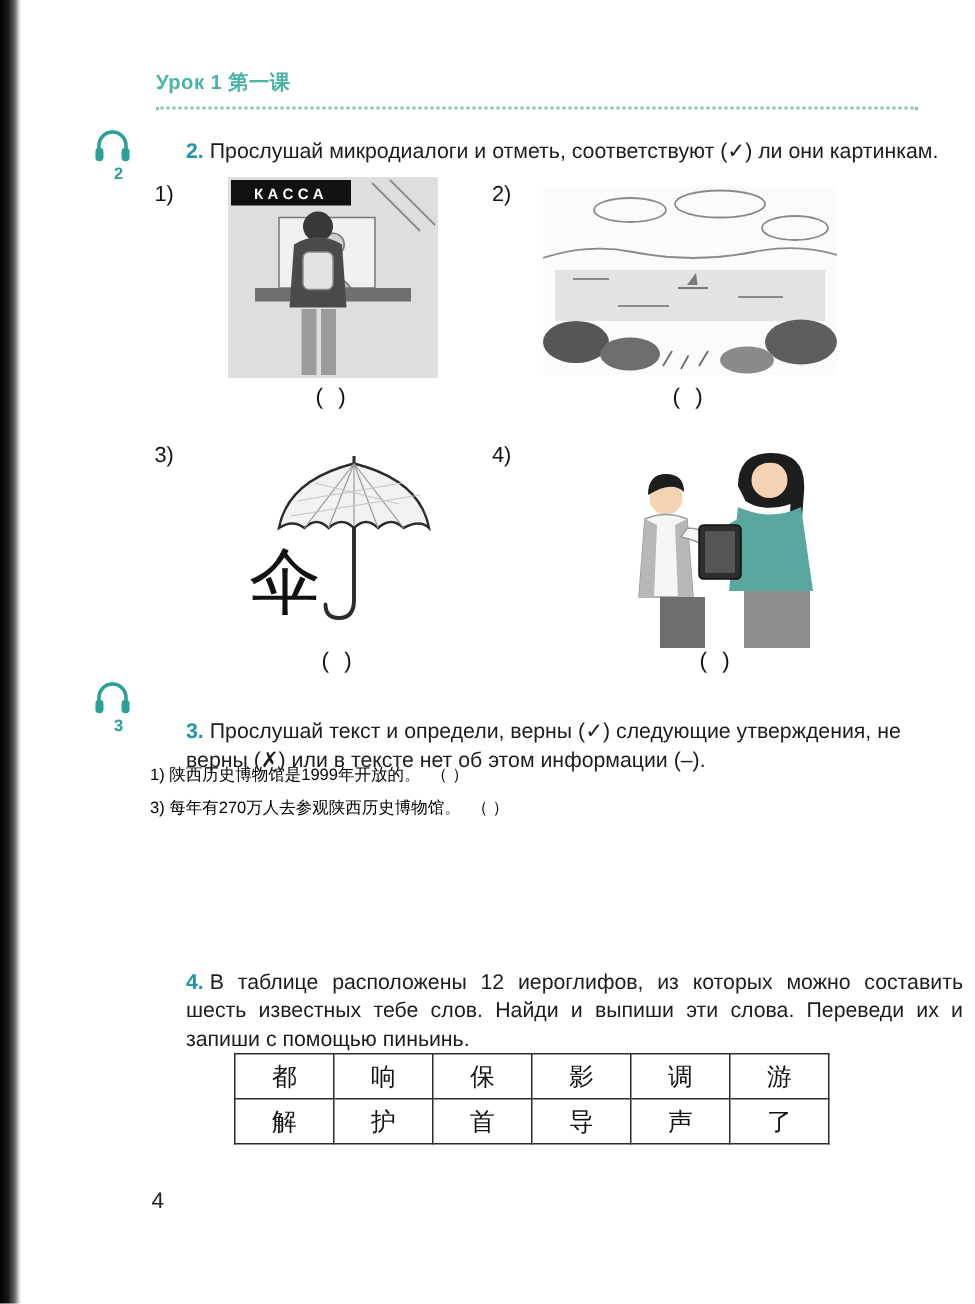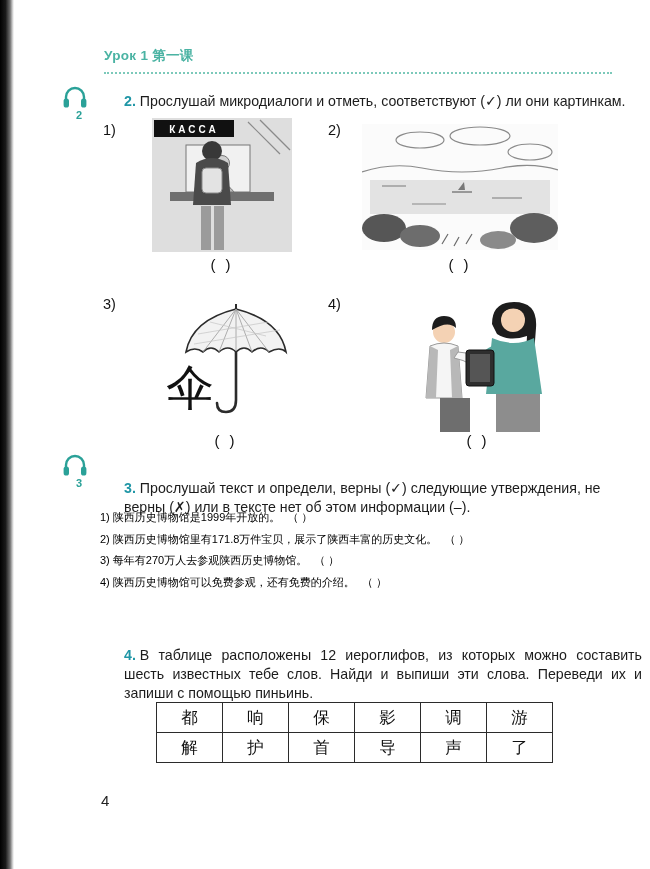--- a/index.html
+++ b/index.html
@@ -166,33 +166,23 @@
   <span class="tnum">3.</span><span>Прослушай текст и определи, верны (✓) следующие утверждения, не верны (✗) или в тексте нет об этом информации (–).</span>
 </div>
 
 <div class="statements">
   <div class="statement">
     <span>1)</span>
     <span>陕西历史博物馆是1999年开放的。</span>
     <span class="ans">（  ）</span>
   </div>
   <div class="statement">
-    <span>2)</span>
-    <span>陕西历史博物馆里有171.8万件宝贝，展示了陕西丰富的历史文化。</span>
-    <span class="ans">（ ）</span>
-  </div>
-  <div class="statement">
     <span>3)</span>
     <span>每年有270万人去参观陕西历史博物馆。</span>
     <span class="ans">（ ）</span>
-  </div>
-  <div class="statement">
-    <span>4)</span>
-    <span>陕西历史博物馆可以免费参观，还有免费的介绍。</span>
-    <span class="ans">（  ）</span>
   </div>
 </div>
 
 <div class="instruction task4-text" style="top:646px;">
   <span class="tnum">4.</span><span>В таблице расположены 12 иероглифов, из которых можно составить шесть известных тебе слов. Найди и выпиши эти слова. Переведи их и запиши с помощью пиньинь.</span>
 </div>
 
 <table class="char-table">
   <tbody>
       <tr>

